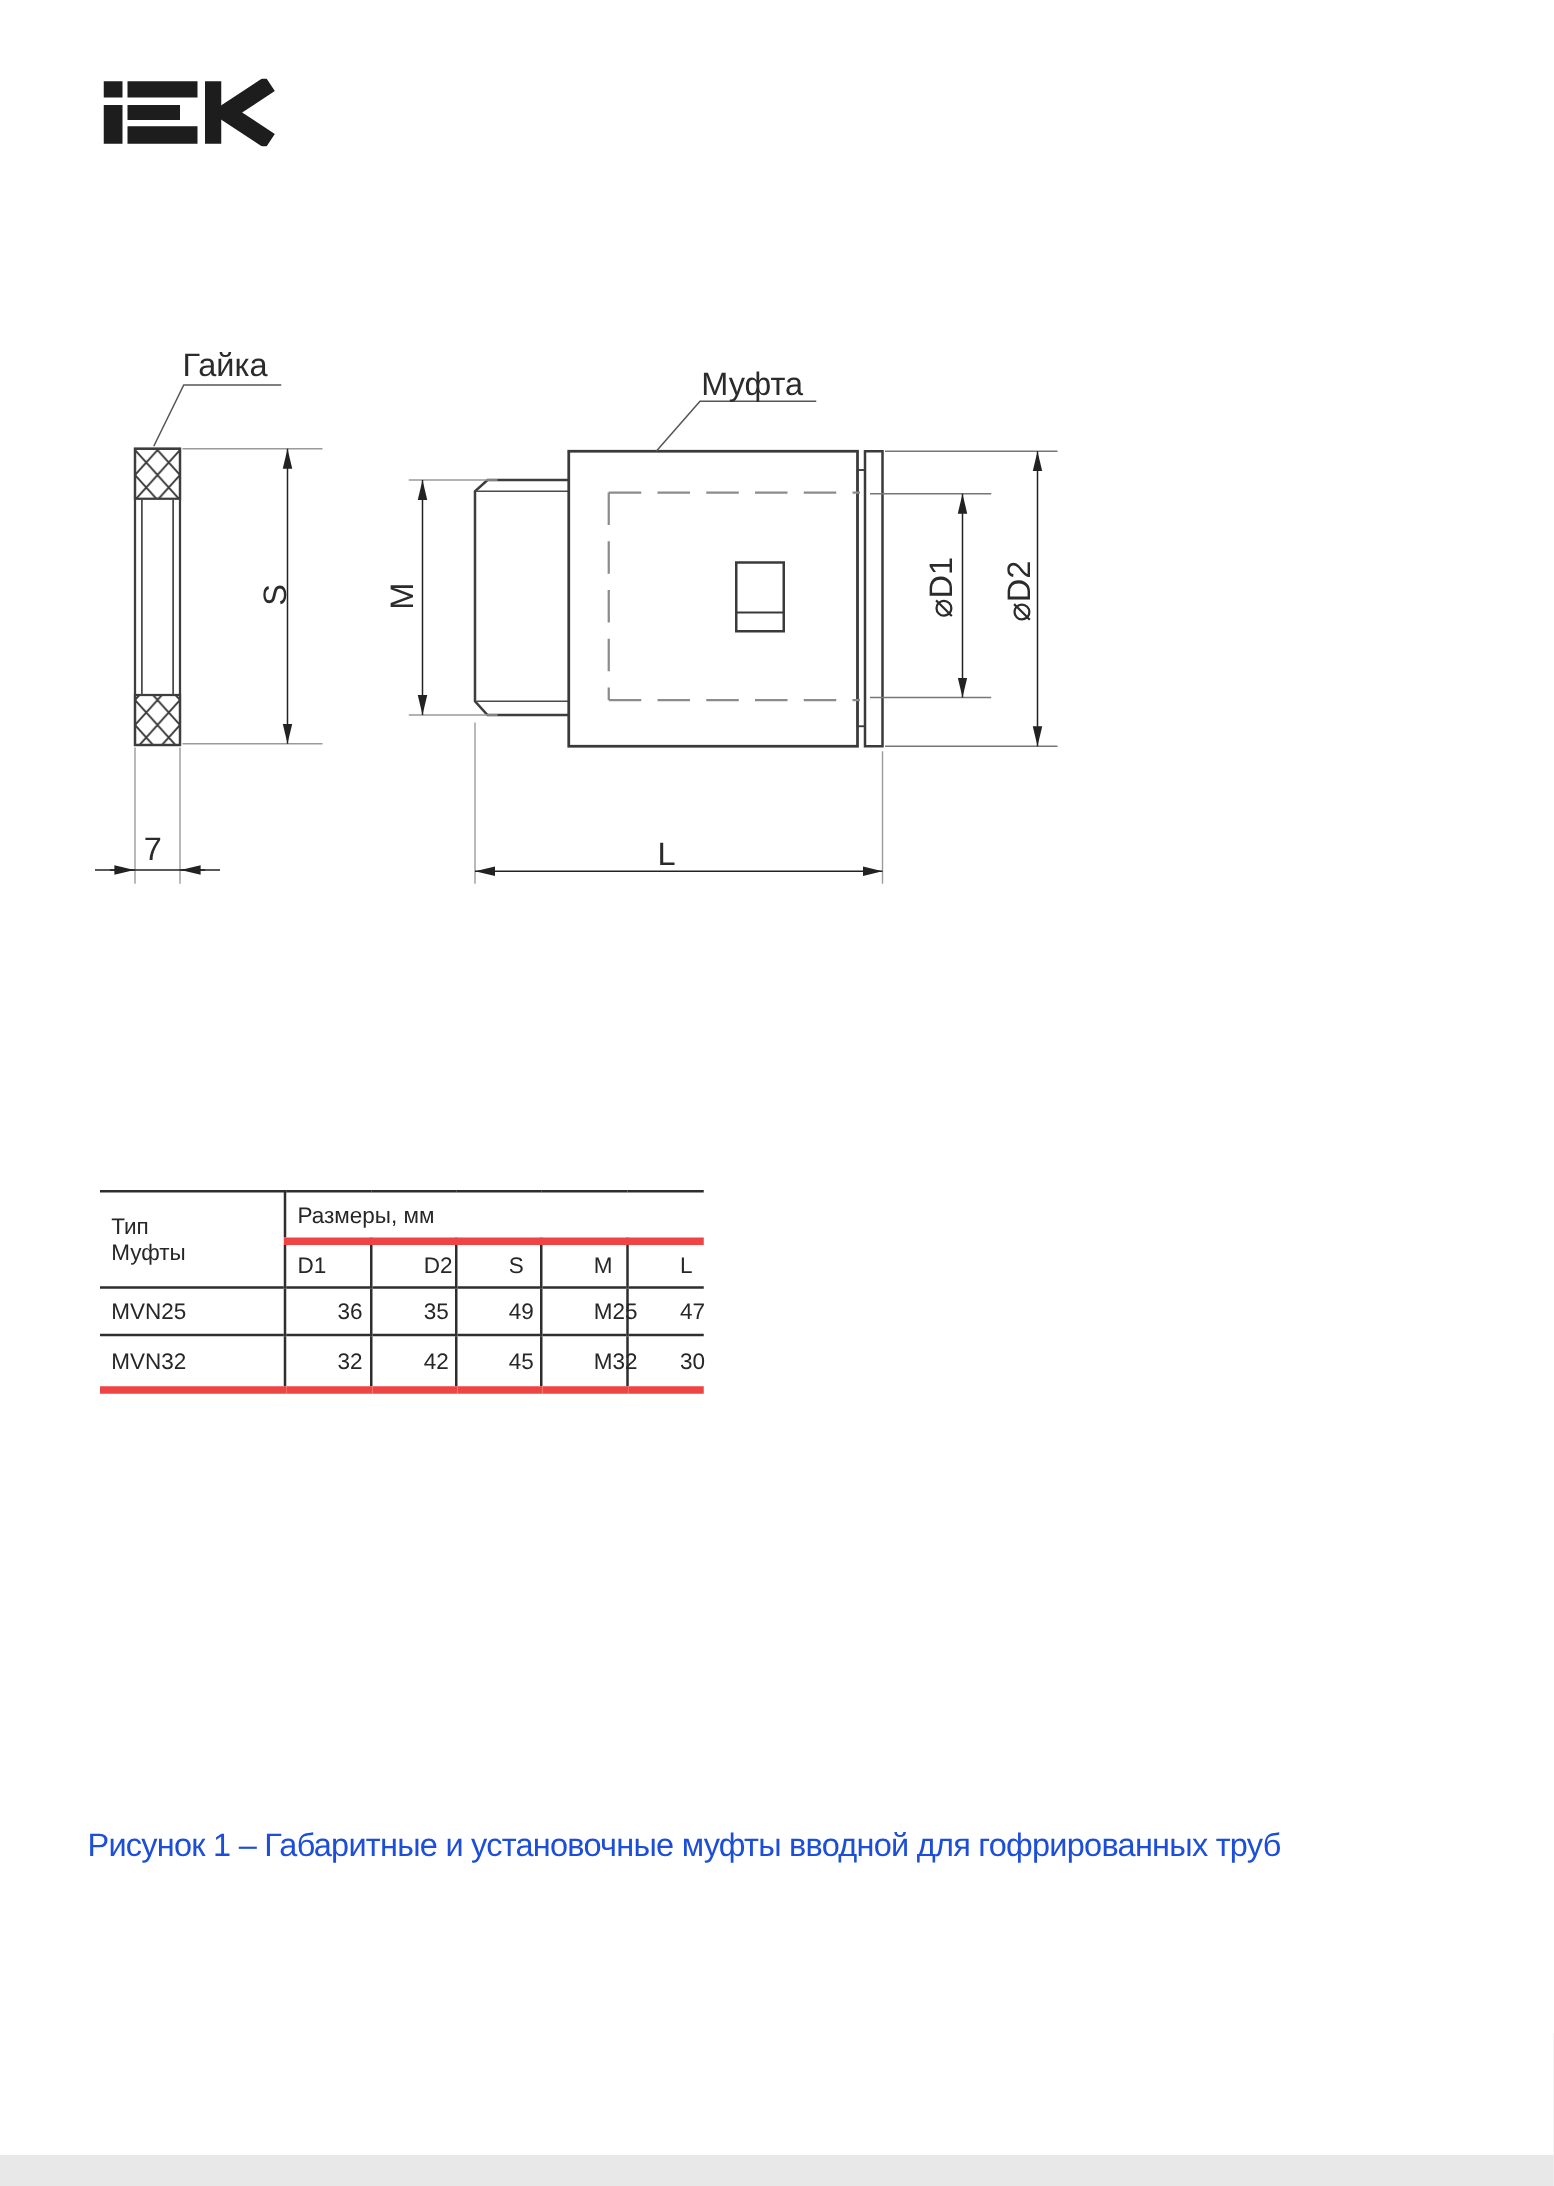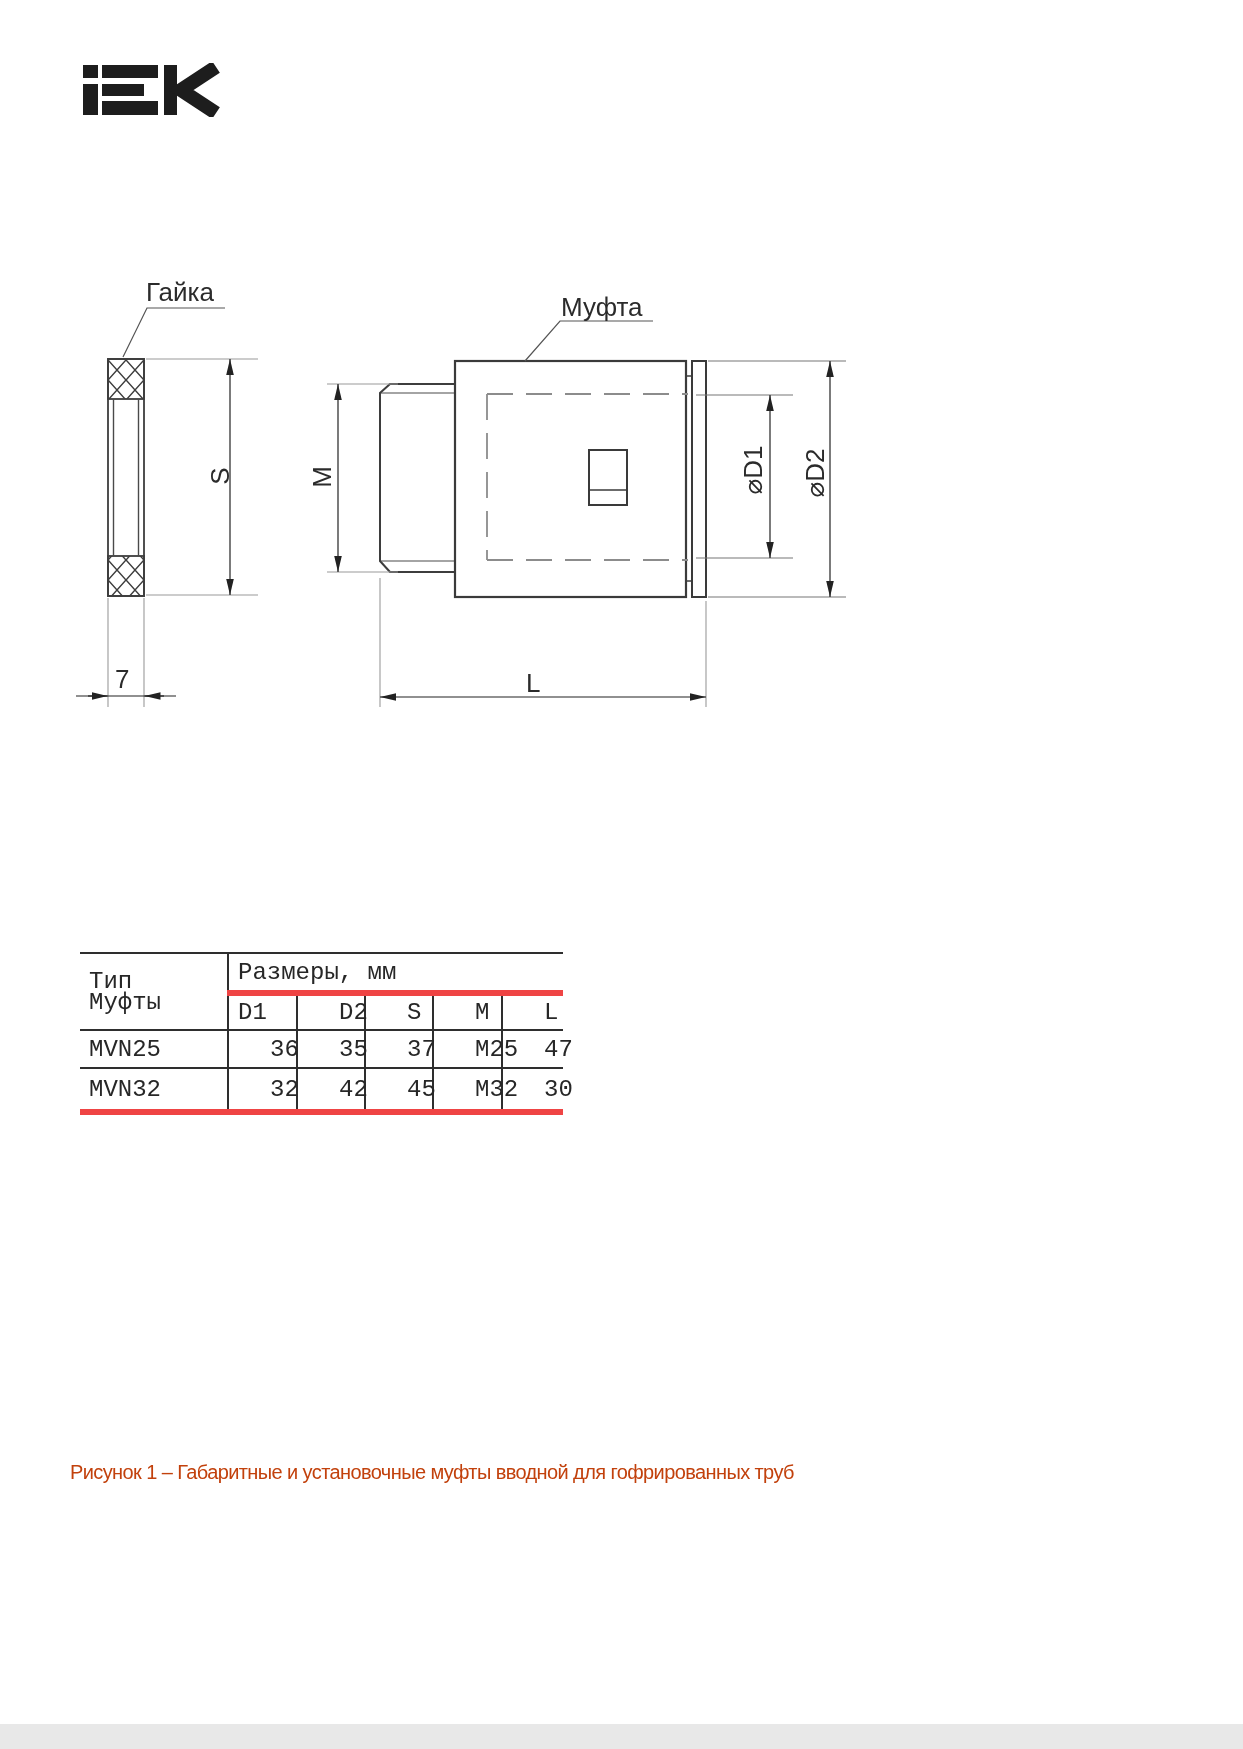--- a/index.html
+++ b/index.html
@@ -22,42 +22,42 @@
   .dlabel.rot{
     transform:translate(-50%,-50%) rotate(-90deg);
   }
   #logo{position:absolute;left:82px;top:63px;}
   
   #spec-table{
     position:absolute;left:80px;top:952px;
     border-collapse:collapse;
     table-layout:fixed;
     width:483px;
-    font-size:24px;color:#272727;font-family:Liberation Mono, monospace;
+    font-size:18px;color:#272727;
   }
   #spec-table td{
     padding:0 0 0 9px;
     vertical-align:middle;
     font-weight:400;
   }
   #spec-table .bt{border-top:2px solid #2e2e2e;}
   #spec-table .bb{border-bottom:6px solid #ef4444;}
   #spec-table .bl{border-left:2px solid #2e2e2e;padding-left:41px;}
   #spec-table .br{border-right:2px solid #2e2e2e;}
   .h1row{height:40px;}
   .h2row{height:37px;}
   .r1row{height:38px;}
   .r2row{height:44px;}
   .twolines{line-height:21px;padding-top:2px;}
   
   #caption{
     position:absolute;left:70px;top:1461px;
-    font-size:20px;
+    font-size:26px;
     letter-spacing:-0.6px;
-    color:#c2410c;
+    color:#1d4ed8;
     white-space:nowrap;
   }
 </style>
 </head>
 <body>
 
 <div id="page">
 
   <svg id="logo" width="140" height="54" viewBox="0 0 140 54" role="img" aria-label="IEK">
     <g fill="#1d1d1d">
@@ -175,21 +175,21 @@
       <td>D1</td>
       <td class="bl">D2</td>
       <td class="bl">S</td>
       <td class="bl">M</td>
       <td class="bl">L</td>
     </tr>
     <tr class="r1row">
       <td class="bt">MVN25</td>
       <td class="bt bl">36</td>
       <td class="bt bl">35</td>
-      <td class="bt bl">37</td>
+      <td class="bt bl">49</td>
       <td class="bt bl">M25</td>
       <td class="bt bl">47</td>
     </tr>
     <tr class="r2row">
       <td class="bt bb">MVN32</td>
       <td class="bt bb bl">32</td>
       <td class="bt bb bl">42</td>
       <td class="bt bb bl">45</td>
       <td class="bt bb bl">M32</td>
       <td class="bt bb bl">30</td>

